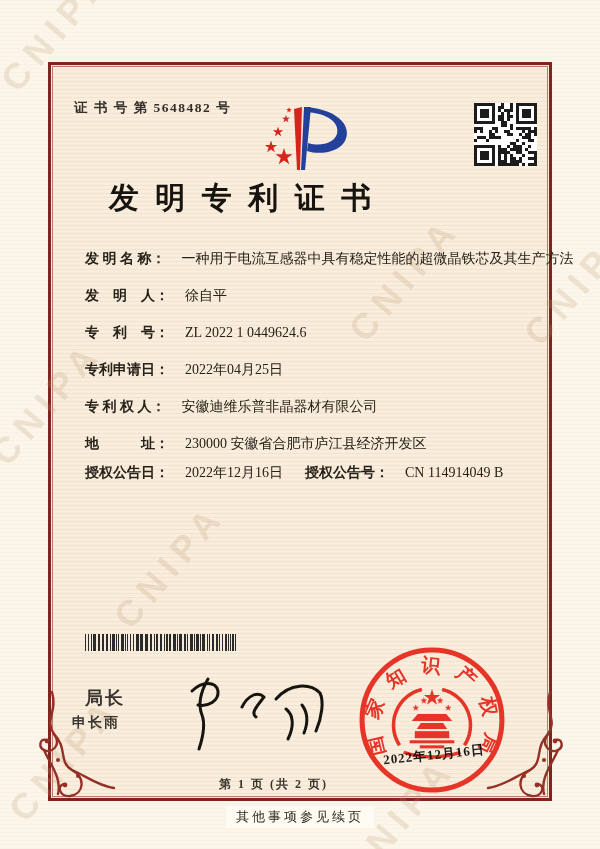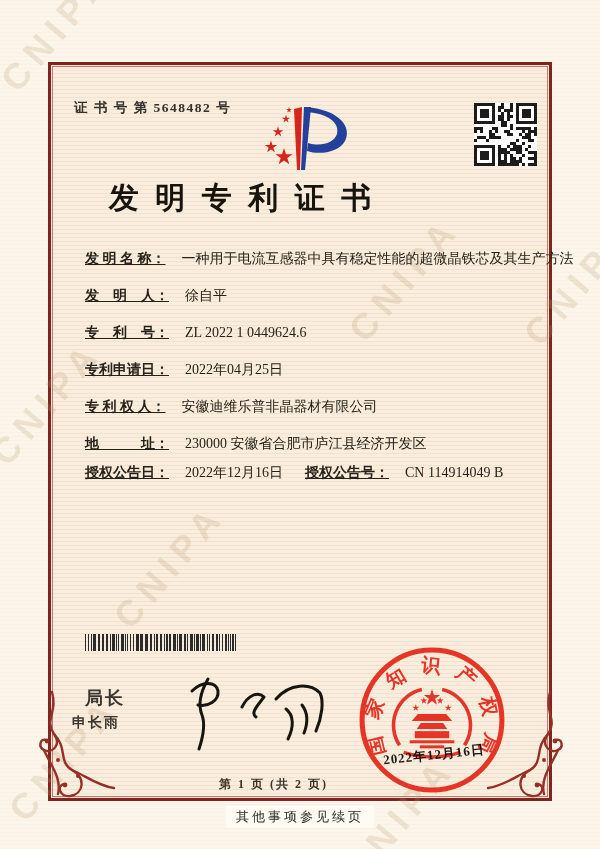--- a/index.html
+++ b/index.html
@@ -47,21 +47,21 @@
   .qr{position:absolute;left:474px;top:103px;}
   .title{
     position:absolute;left:0;top:178px;width:480px;
     text-align:center;font-size:30px;font-weight:700;color:#17130f;
     letter-spacing:0.55em;text-indent:0.55em;
   }
   .field-row{
     position:absolute;left:85px;font-size:14px;color:#262119;
     white-space:nowrap;
   }
-  .field-label{font-weight:700;text-decoration:underline;}
+  .field-label{font-weight:700;}
   .field-value{font-weight:400;margin-left:16px;}
   .paragraphs{
     position:absolute;left:70px;top:490px;width:464px;
     font-size:13px;line-height:23px;color:#2e2a25;font-weight:600;
     letter-spacing:0.5px;
   }
   .paragraphs p{margin:0;text-indent:2em;}
   .barcode{position:absolute;left:85px;top:634px;}
   .signer-role{
     position:absolute;left:85px;top:686px;

